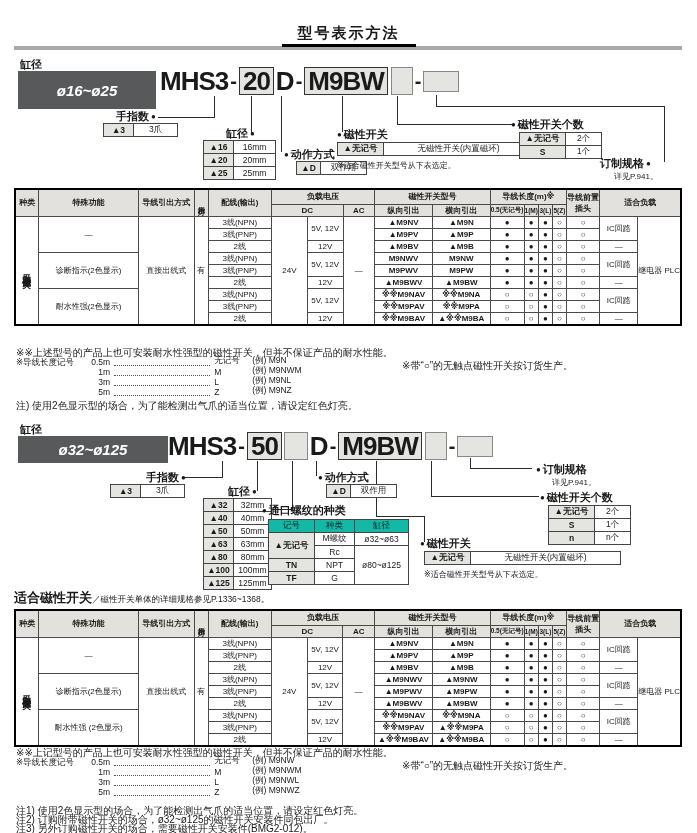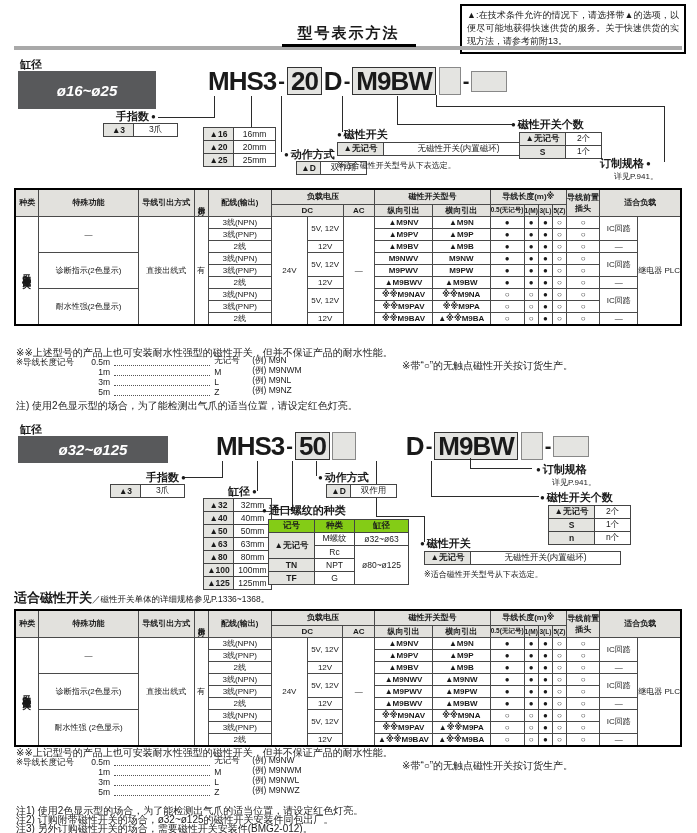--- a/index.html
+++ b/index.html
@@ -18,38 +18,38 @@
                 font-size:15px; font-weight:bold; letter-spacing:2px;
                 border-bottom:3px solid #000; padding:0 16px 1px 16px; background:#fff; z-index:2; }
   .rule { position:absolute; left:14px; top:46px; width:668px; height:4px; background:#a9a9a9; }
 
   
   .bore-label { font-size:11px; font-weight:bold; }
   .bore-box { background:#58595b; color:#fff; font-size:15px; font-weight:bold; font-style:italic;
               display:flex; align-items:center; justify-content:center; }
 
   .model-row { display:flex; align-items:center; }
-  .mbase { font-size:26px; font-weight:bold; letter-spacing:-1px; line-height:28px;margin-left:48px; }
+  .mbase { font-size:26px; font-weight:bold; letter-spacing:-1px; line-height:28px; }
   .mdash { font-size:20px; font-weight:bold; margin:0 2px; line-height:28px; }
   .mbox  { font-size:26px; font-weight:bold; letter-spacing:-1px; background:#e4e4e1;
            border:1px solid #333; padding:0 3px; line-height:26px; display:inline-block; }
   .mempty-s { width:22px; height:28px; background:#e4e4e1; border:1px solid #888; display:inline-block; margin-left:3px; }
   .mempty-m { width:24px; height:28px; background:#e4e4e1; border:1px solid #888; display:inline-block; margin:0 2px; }
   .mempty-e { width:36px; height:21px; background:#e4e4e1; border:1px solid #888; display:inline-block; }
 
   .lbl { font-size:11px; font-weight:bold; white-space:nowrap; }
   .bl::before { content:"●"; font-size:8px; vertical-align:1px; margin-right:2px; }
   .br::after  { content:"●"; font-size:8px; vertical-align:1px; margin-left:2px; }
   .tiny-note { font-size:8px; white-space:nowrap; }
 
   
   .mini { border-collapse:collapse; background:#fff; }
   .mini td { border:1px solid #444; font-size:8.5px; height:13px; padding:0 3px; text-align:center; white-space:nowrap; }
   .mini td.code { background:#e4e4e0; font-weight:bold; }
-  .mini td.hdr  { background:#84cc16; font-weight:bold; }
+  .mini td.hdr  { background:#14b8a6; font-weight:normal; }
 
   
   .sw-title { font-size:13px; font-weight:bold; }
   .sw-sub { font-size:8.5px; font-weight:normal; }
   .swt { border-collapse:collapse; border:2px solid #000; table-layout:fixed; margin-top:2px; }
   .swt th, .swt td { border:1px solid #4a4a4a; text-align:center; padding:0; overflow:hidden; white-space:nowrap; }
   .swt th { background:#e2e1dd; font-weight:bold; font-size:8px; }
   .swt td { font-size:8px; background:#fff; height:12px; }
   .swt tr.h1 th { height:15px; }
   .swt tr.h2 th { height:12px; }
@@ -68,23 +68,20 @@
   .llen { display:inline-block; width:28px; text-align:right; }
   .ldr  { display:inline-block; width:96px; border-bottom:1px dotted #555; height:7px; margin:0 4px 1px 4px; }
   .lcode{ display:inline-block; width:36px; }
   .lex  { display:inline-block; margin-left:2px; }
 </style>
 </head>
 <body>
 
 <div id="page">
 
-  <div class="note-box">
-    <span>▲:在技术条件允许的情况下，请选择带▲的选项，以便尽可能地获得快速供货的服务。关于快速供货的实现方法，请参考前附13。</span>
-  </div>
 
   <div class="page-title">型号表示方法</div>
   <div class="rule"></div>
 
   <div class="abs" style="left:0;top:55px;width:697px;height:140px;">
     <div class="bore-label abs" style="left:20px;top:2px;">缸径</div>
     <div class="bore-box abs" style="left:18px;top:16px;width:138px;height:38px;">ø16~ø25</div>
 
     <div class="model-row abs" style="left:160px;top:12px;">
       <span class="mbase">MHS3</span>
@@ -113,21 +110,21 @@
     <table class="mini abs" style="left:103px;top:68px;">
       <tbody>
           <tr>
         <td class="code" style="width:30px;">▲3</td>
         <td style="width:44px;">3爪</td>
       </tr>
     </tbody>
       </table>
 
     <div class="lbl br abs" style="left:226px;top:71px;">缸径</div>
-    <table class="mini abs" style="left:203px;top:72px;">
+    <table class="mini abs" style="left:203px;top:85px;">
       <tbody>
           <tr>
             <td class="code" style="width:30px;">▲16</td>
             <td style="width:42px;">16mm</td>
           </tr>
       <tr>
             <td class="code">▲20</td>
             <td>20mm</td>
           </tr>
       <tr>

